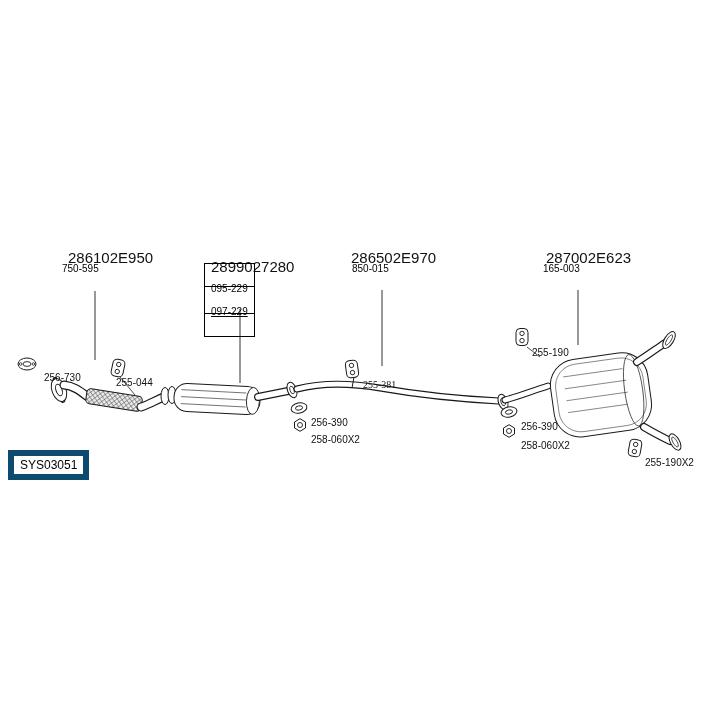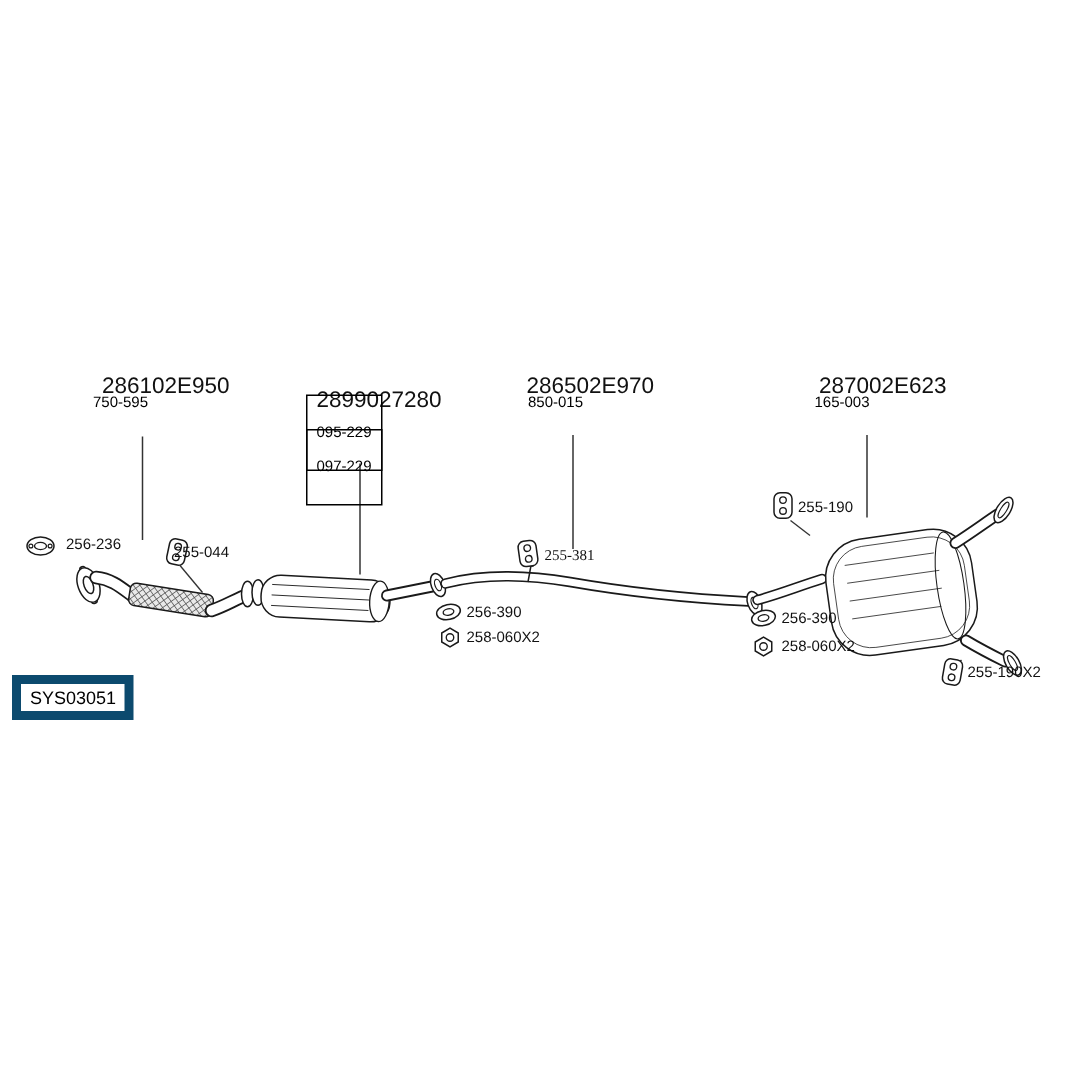--- a/index.html
+++ b/index.html
@@ -9,21 +9,21 @@
     font-family:"Liberation Sans", sans-serif;
     color:#000;
     position:relative;
     overflow:hidden;
   }
   .canvas { position:absolute; left:0; top:0; }
   .lbl { position:absolute; white-space:nowrap; }
   .ref  { font-size:15px;  color:#111; }
   .part { font-size:10px; color:#000; }
   .boxed { border:1px solid #000; padding:19px 6px; }
-  .callout { font-size:10px; color:#111; }
+  .callout { font-size:10px; color:#111;margin-top:14px; }
   .syscode {
     position:absolute; left:8px; top:450px;
     border:6px solid #0c4a6e; padding:2px 6px;
     font-size:12px;
   }
 </style>
 </head>
 <body>
 
 <svg class="canvas" width="720" height="720" viewBox="0 0 720 720">
@@ -170,29 +170,29 @@
   <use href="#icGasket" transform="translate(509,412) rotate(-12)"></use>
   <use href="#icNut" transform="translate(509,431)"></use>
   <use href="#icHanger" transform="translate(635,448) rotate(10)"></use>
 </svg>
 
 <div class="lbl ref" style="left:68px;  top:249px;">286102E950</div>
 <div class="lbl part" style="left:62px;  top:263px;">750-595</div>
 
 <div class="lbl ref" style="left:211px; top:258px;">2899027280</div>
 <div class="lbl part boxed" style="left:204px; top:263px;">095-229</div>
-<div class="lbl part boxed" style="left:204px; top:286px;">097-229</div>
+<div class="lbl part boxed" style="left:204px; top:286px;text-decoration:underline;">097-229</div>
 
 <div class="lbl ref" style="left:351px; top:249px;">286502E970</div>
 <div class="lbl part" style="left:352px; top:263px;">850-015</div>
 
 <div class="lbl ref" style="left:546px; top:249px;">287002E623</div>
 <div class="lbl part" style="left:543px; top:263px;">165-003</div>
 
-<div class="lbl callout" style="left:44px;  top:358px;">256-236</div>
+<div class="lbl callout" style="left:44px;  top:358px;">256-730</div>
 <div class="lbl callout" style="left:116px; top:363px;">255-044</div>
 <div class="lbl callout" style="left:363px; top:365px;font-family:Liberation Serif, serif;">255-381</div>
 <div class="lbl callout" style="left:532px; top:333px;">255-190</div>
 <div class="lbl callout" style="left:311px; top:403px;">256-390</div>
 <div class="lbl callout" style="left:311px; top:420px;">258-060X2</div>
 <div class="lbl callout" style="left:521px; top:407px;">256-390</div>
 <div class="lbl callout" style="left:521px; top:426px;">258-060X2</div>
 <div class="lbl callout" style="left:645px; top:443px;">255-190X2</div>
 
 <div class="syscode">SYS03051</div>

